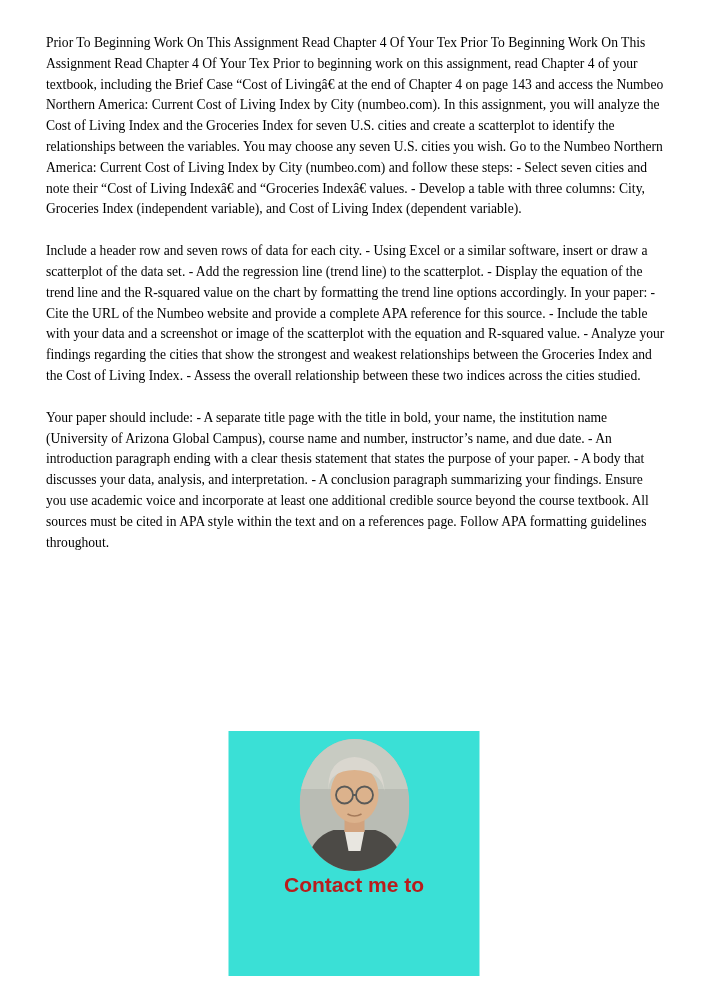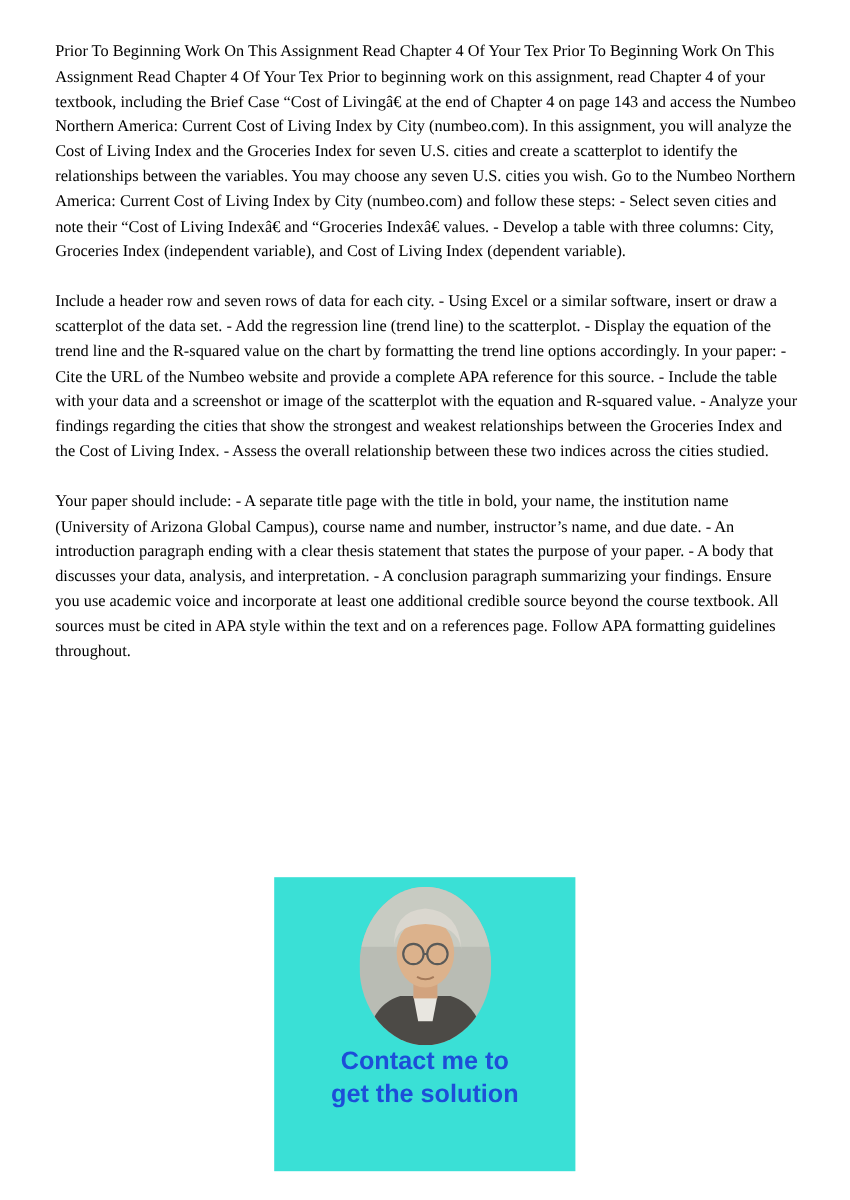--- a/index.html
+++ b/index.html
@@ -42,21 +42,21 @@
     border-radius: 50%;
     overflow: hidden;
     flex: 0 0 auto;
   }
   .avatar svg { display: block; }
   .card-line {
     font-family: "Liberation Sans", sans-serif;
     font-weight: bold;
     font-size: 21px;
     line-height: 27px;
-    color: #1d4ed8;
+    color: #b91c1c;
   }
   .card-line:first-of-type { margin-top: 6px; }
   .card-email {
     font-family: "Liberation Serif", serif;
     font-weight: bold;
     font-size: 17.5px;
     line-height: 26px;
     color: #000000;
     margin-top: 2px;
   }
@@ -82,16 +82,15 @@
         <rect x="45" y="76" width="20" height="17" fill="#d2a37e"></rect>
         <ellipse cx="55" cy="55" rx="24" ry="29" fill="#dcb28c"></ellipse>
         <path d="M29 52 Q27 20 55 18 Q83 20 85 52 Q82 32 55 31 Q28 32 29 52 Z" fill="#dad7cf"></path>
         <circle cx="45" cy="56" r="8.5" fill="none" stroke="#5a5a58" stroke-width="1.8"></circle>
         <circle cx="65" cy="56" r="8.5" fill="none" stroke="#5a5a58" stroke-width="1.8"></circle>
         <line x1="53.5" y1="56" x2="56.5" y2="56" stroke="#5a5a58" stroke-width="1.8"></line>
         <path d="M48 75 Q55 79 62 75" stroke="#a57a5a" stroke-width="1.6" fill="none"></path>
       </svg>
     </div>
     <div class="card-line">Contact me to</div>
-    <div class="card-line">get the solution</div>
   </div>
 
 </div>
 
 </body></html>

